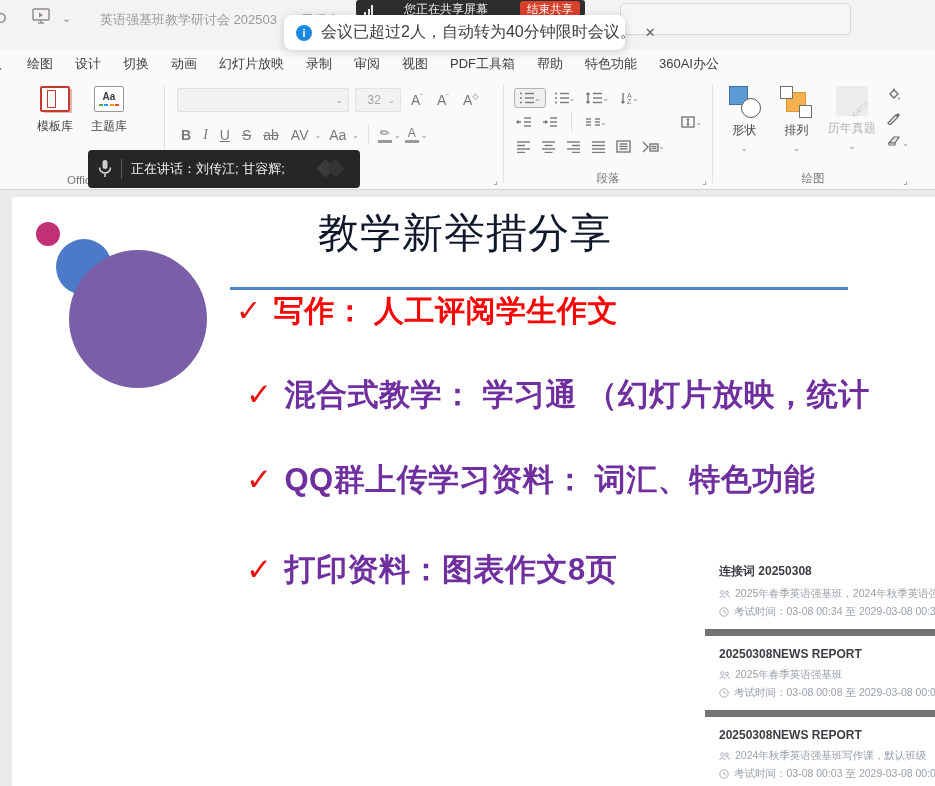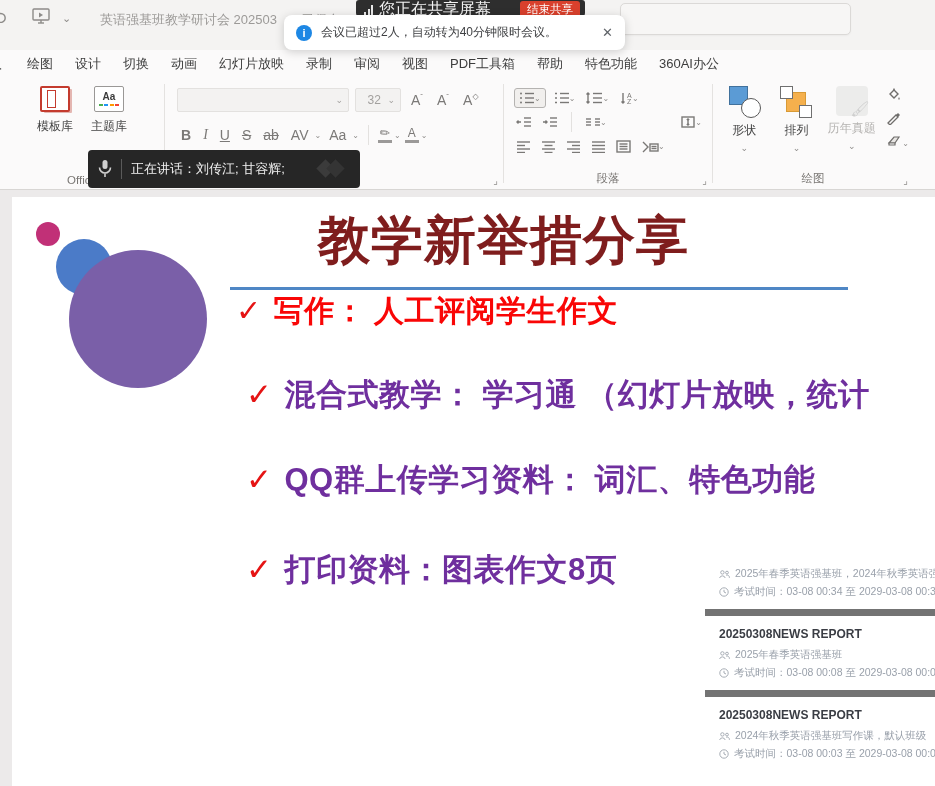--- a/index.html
+++ b/index.html
@@ -16,31 +16,31 @@
   .doc-title .dot { margin:0 10px; }
   .searchbox { position:absolute; left:620px; top:3px; width:231px; height:32px; border:1px solid #dbd9d7;
     border-radius:5px; background:#f7f6f5; box-shadow:0 1px 2px rgba(0,0,0,0.04); }
 
   
   .share-pill { position:absolute; left:356px; top:0; height:19px; width:229px; background:#2e2e2e;
     border-radius:3px 3px 6px 6px; display:flex; align-items:center; padding:0 5px 0 8px; gap:6px; z-index:6; }
   .bars { display:flex; align-items:flex-end; gap:1.5px; height:11px; }
   .bars i { display:block; width:2px; background:#e8e8e8; }
   .bars i:nth-child(1){height:3px;} .bars i:nth-child(2){height:6px;} .bars i:nth-child(3){height:10px;}
-  .share-text { color:#f2f2f2; font-size:16px; white-space:nowrap; }
+  .share-text { color:#f2f2f2; font-size:12px; white-space:nowrap;margin-left:25px; }
   .stop-btn { margin-left:auto; background:#d9402c; color:#fff; font-size:11.5px; border-radius:3px;
     padding:1px 7px 2px; white-space:nowrap; cursor:pointer; }
 
   
   .meeting-toast { position:absolute; left:284px; top:15px; width:341px; height:35px; background:#ffffff;
     border-radius:8px; box-shadow:0 2px 10px rgba(0,0,0,0.18); display:flex; align-items:center;
     padding:0 12px; gap:9px; z-index:7; }
   .info-ic { width:16px; height:16px; border-radius:50%; background:#1d87e4; color:#fff; font-size:11px;
     font-weight:bold; display:flex; align-items:center; justify-content:center; flex:none; font-style:normal; }
-  .meeting-msg { font-size:12px; color:#3f4043; white-space:nowrap; }
+  .meeting-msg { font-size:16px; color:#3f4043; white-space:nowrap; }
   .toast-close { margin-left:auto; color:#5f6368; font-size:13px; cursor:pointer; }
 
   
   .tabsrow { position:absolute; left:0; top:50px; width:935px; height:28px; background:#fbfafa;
     display:flex; align-items:center; z-index:1; }
   .rtab { font-size:13px; color:#3d3d3d; padding:0 11px; white-space:nowrap; cursor:pointer; }
   .rtab-clip { width:16px; overflow:hidden; padding:0; }
   .rtab-clip span { display:inline-block; margin-left:-24px; font-size:13px; color:#3d3d3d; white-space:nowrap; }
 
   
@@ -127,21 +127,21 @@
   .logo-diamonds i:nth-child(1){ left:3px; top:5px; }
   .logo-diamonds i:nth-child(2){ left:13px; top:5px; background:#343434; }
 
   
   .slide-bg { position:absolute; left:0; top:190px; width:935px; height:596px; background:#eceaea; }
   .slide { position:absolute; left:12px; top:197px; width:923px; height:589px; background:#ffffff; }
   .circle { position:absolute; border-radius:50%; }
   .c-magenta { left:36px; top:222px; width:24px; height:24px; background:#c13077; }
   .c-blue { left:56px; top:239px; width:56px; height:56px; background:#4b7bc8; }
   .c-purple { left:69px; top:250px; width:138px; height:138px; background:#7a5fa8; }
-  .slide-title { position:absolute; left:318px; top:206px; font-size:52px; font-weight:700; color:#7f1d1d;
+  .slide-title { position:absolute; left:318px; top:206px; font-size:41px; font-weight:400; color:#0f172a;
     white-space:nowrap; letter-spacing:1px; }
   .blue-line { position:absolute; left:230px; top:287px; width:618px; height:3px; background:#4f87c5; }
   .bullet { position:absolute; font-weight:900; white-space:nowrap; letter-spacing:0.5px; }
   .bullet .chk { color:#e51414; margin-right:12px; font-weight:bold; }
   .b1 { left:236px; top:291px; font-size:30px; color:#f90606; }
   .b2 { left:246px; top:374px; font-size:31px; color:#6f2f9e; }
   .b3 { left:246px; top:459px; font-size:31px; color:#6f2f9e; }
   .b4 { left:246px; top:549px; font-size:31px; color:#6f2f9e; }
 
   
@@ -494,20 +494,21 @@
 <div class="bullet b3">
   <span class="chk">✓</span><span>QQ群上传学习资料： 词汇、特色功能</span>
 </div>
 <div class="bullet b4">
   <span class="chk">✓</span><span>打印资料：图表作文8页</span>
 </div>
 
 <div class="exam-panel">
 
   <div class="xitem">
+    <div class="xtitle">连接词 20250308</div>
     <div class="xmeta">
       <svg width="11" height="9" viewBox="0 0 11 9">
           <circle cx="3.4" cy="2.4" r="1.7" fill="none" stroke="#a7adb5" stroke-width="1"></circle>
           <path d="M0.6 8 a2.9 2.9 0 0 1 5.6 0" fill="none" stroke="#a7adb5" stroke-width="1"></path>
           <circle cx="8" cy="2.6" r="1.4" fill="none" stroke="#a7adb5" stroke-width="1"></circle>
           <path d="M7.2 5.2 a2.4 2.4 0 0 1 3.2 2.6" fill="none" stroke="#a7adb5" stroke-width="1"></path>
         </svg>
       <span>2025年春季英语强基班，2024年秋季英语强基班写</span>
     </div>
     <div class="xmeta">

